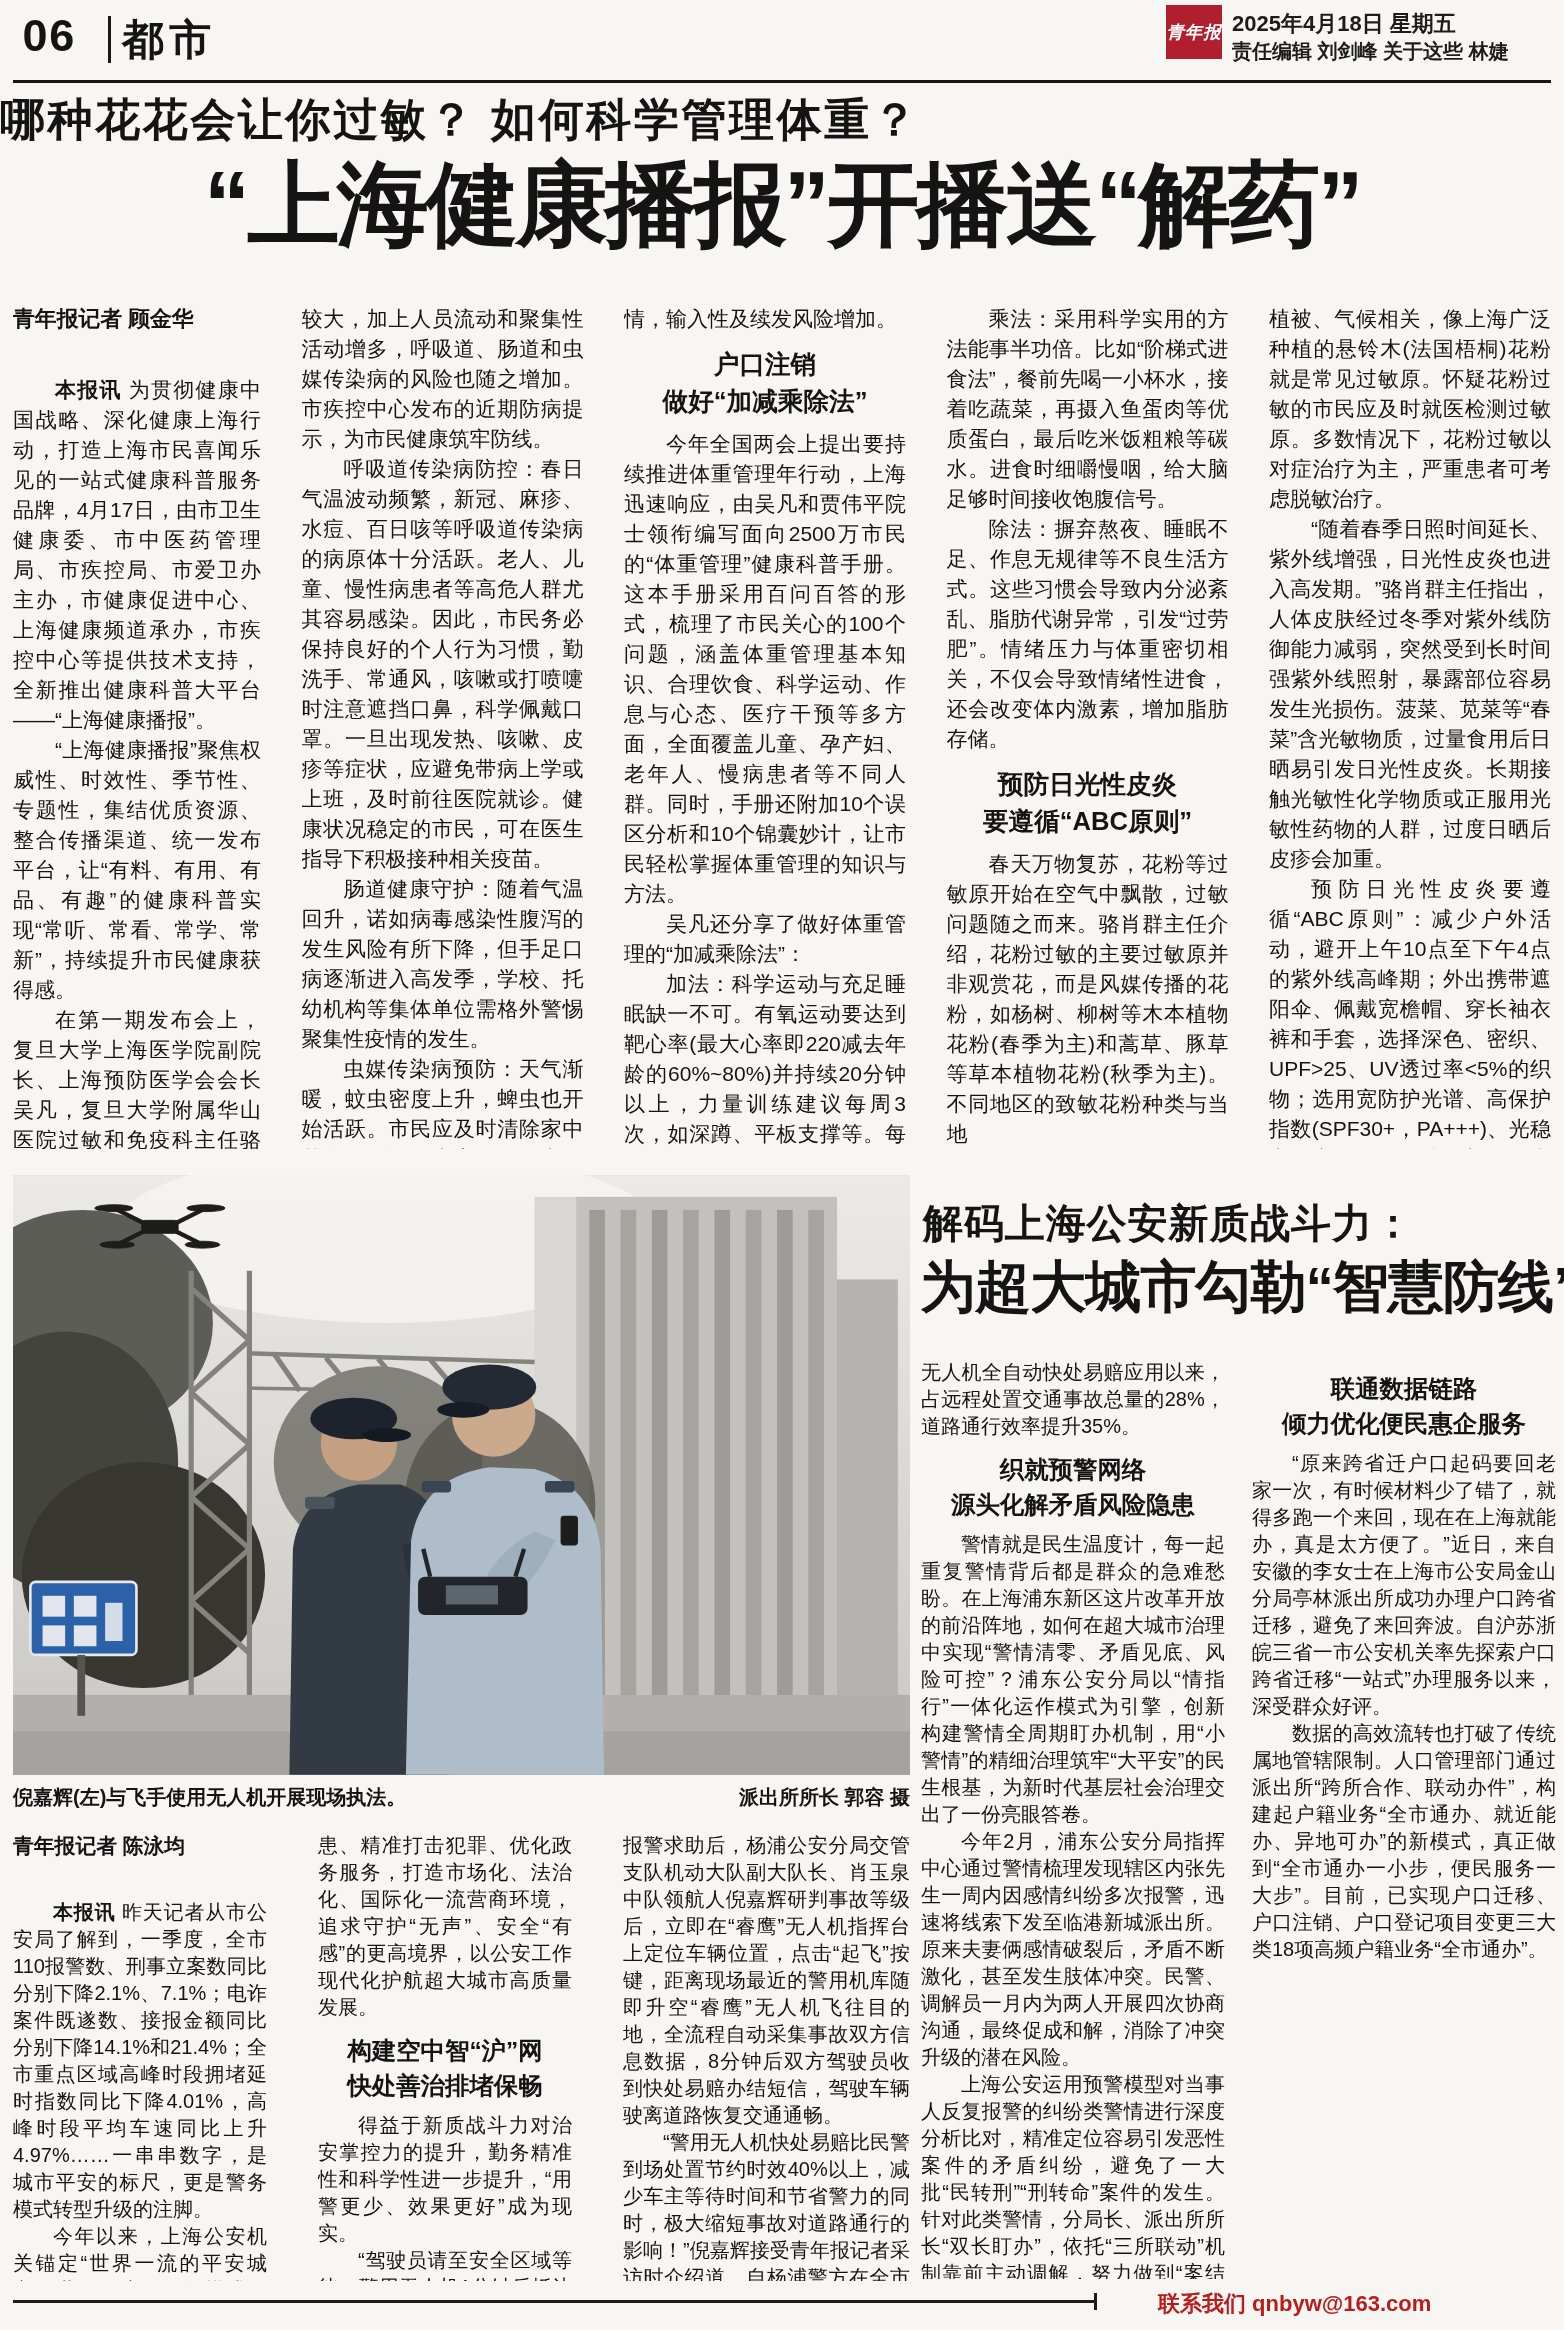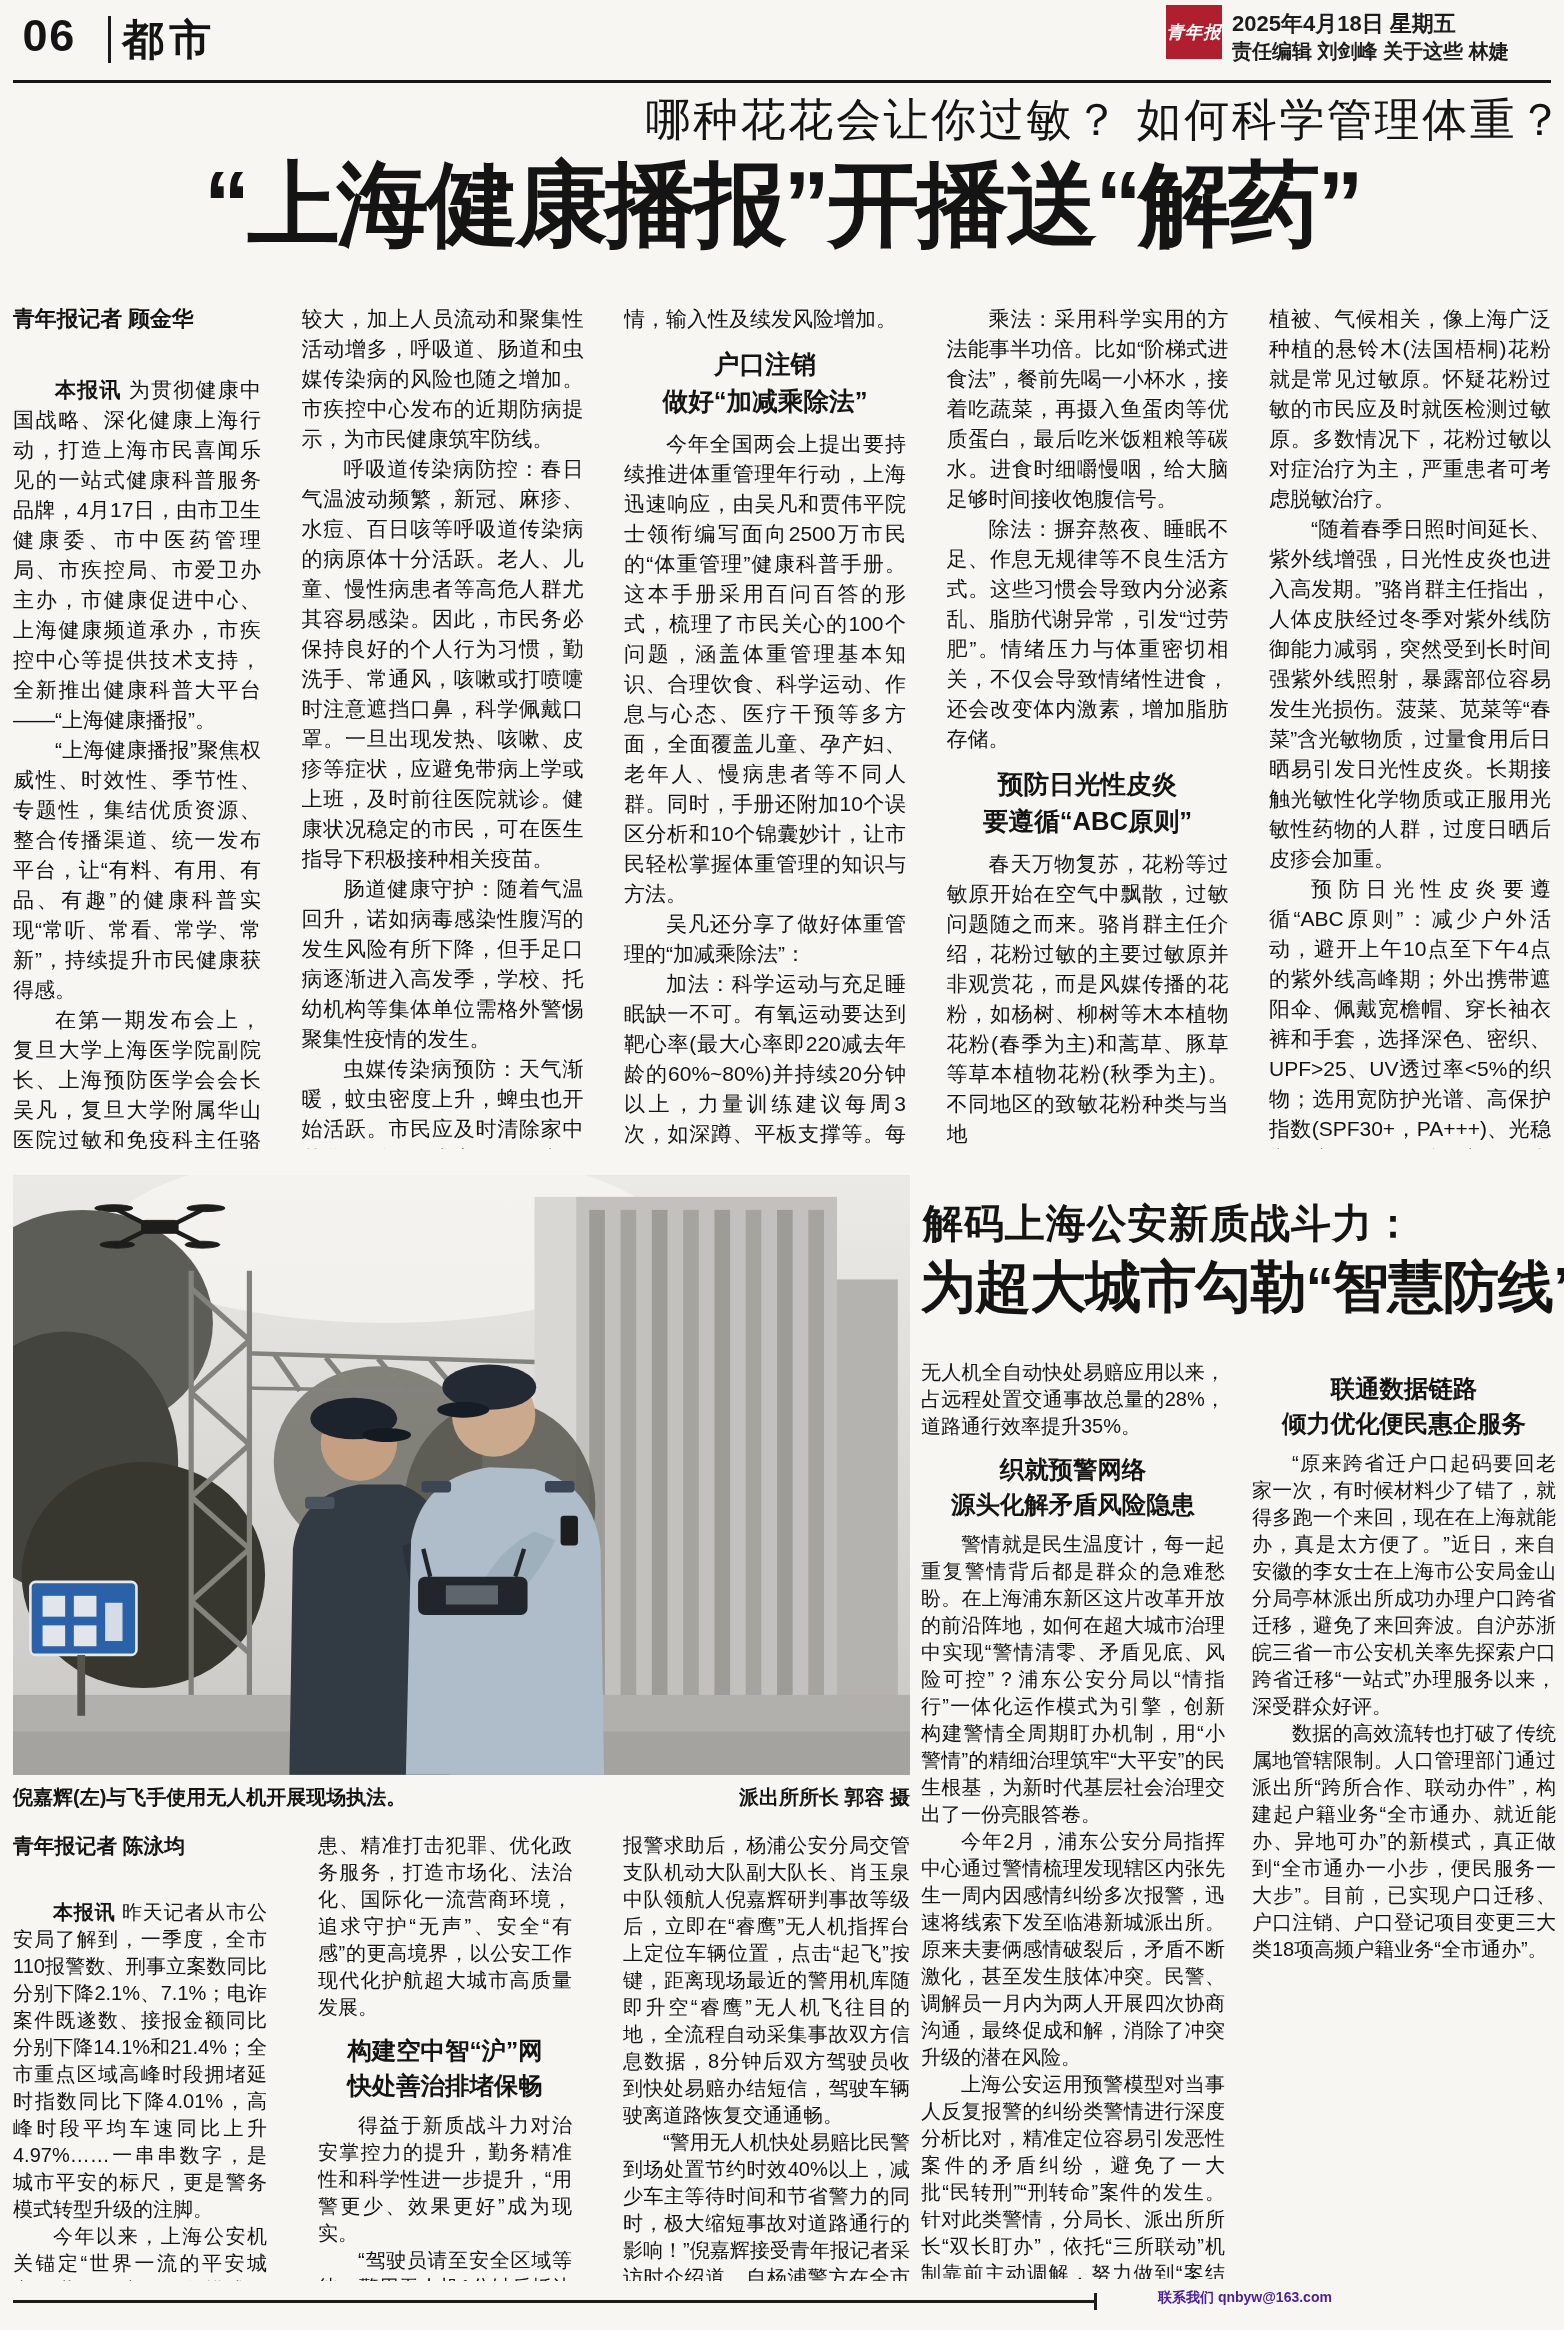--- a/index.html
+++ b/index.html
@@ -18,22 +18,22 @@
   .section{left:122px;top:12px;font-size:42px;font-weight:800;letter-spacing:5.2px;}
   .hdr-rule{left:13px;top:80px;width:1538px;height:2.6px;background:#161616;}
   .logo{left:1166px;top:5.2px;width:56px;height:54px;background:var(--red);
     color:#fff;display:flex;align-items:center;justify-content:center;
     font-family:"Liberation Serif", serif;font-weight:700;font-size:17.4px;
     letter-spacing:0.9px;font-style:italic;}
   .mast-date{left:1232px;top:8.7px;font-size:22px;font-weight:700;color:#1c1c1c;}
   .mast-editors{left:1232px;top:38px;font-size:20px;font-weight:700;color:#1c1c1c;}
 
   
-  .kicker1{left:0;top:90px;width:1565px;text-align:right;font-size:45px;
-    font-weight:400;letter-spacing:2.6px;}
+  .kicker1{left:0;top:90px;width:1565px;text-align:left;font-size:45px;
+    font-weight:700;letter-spacing:2.6px;}
   .headline1{left:0;top:143px;width:1565px;text-align:center;font-size:92px;
     font-weight:900;letter-spacing:-2.6px;white-space:nowrap;}
 
   
   .cols{display:flex;justify-content:space-between;align-items:stretch;gap:18px;}
   .col{overflow:hidden;text-align:justify;}
   .a1 .col{font-size:21px;line-height:30px;}
   .a23 .col{font-size:20px;line-height:27px;}
   .col p{text-indent:2em;}
   .col p.cont{text-indent:0;}
@@ -58,21 +58,21 @@
   #cols-police .col{width:304px;}
 
   
   #cols-metrics{left:13px;top:1832px;width:897px;height:449px;}
   #cols-metrics .col{width:254px;}
   #cols-metrics .col:nth-child(3){width:287px;}
 
   
   .ftr-rule{left:13px;top:2300px;width:1083px;height:2.6px;background:#1c1c1c;}
   .ftr-tick{left:1094px;top:2293px;width:2.6px;height:16.5px;background:#1c1c1c;}
-  .ftr-text{left:1158px;top:2289px;font-size:14px;font-weight:700;color:#4c1d95;}
+  .ftr-text{left:1158px;top:2289px;font-size:22px;font-weight:700;color:#b91c1c;}
 </style>
 </head>
 <body>
 
 <div class="abs pageno">06</div>
 <div class="abs hdr-divider"></div>
 <div class="abs section">都市</div>
 <div class="abs logo">青年报</div>
 <div class="abs mast-date">2025年4月18日 星期五</div>
 <div class="abs mast-editors">责任编辑 刘剑峰  关于这些 林婕</div>

